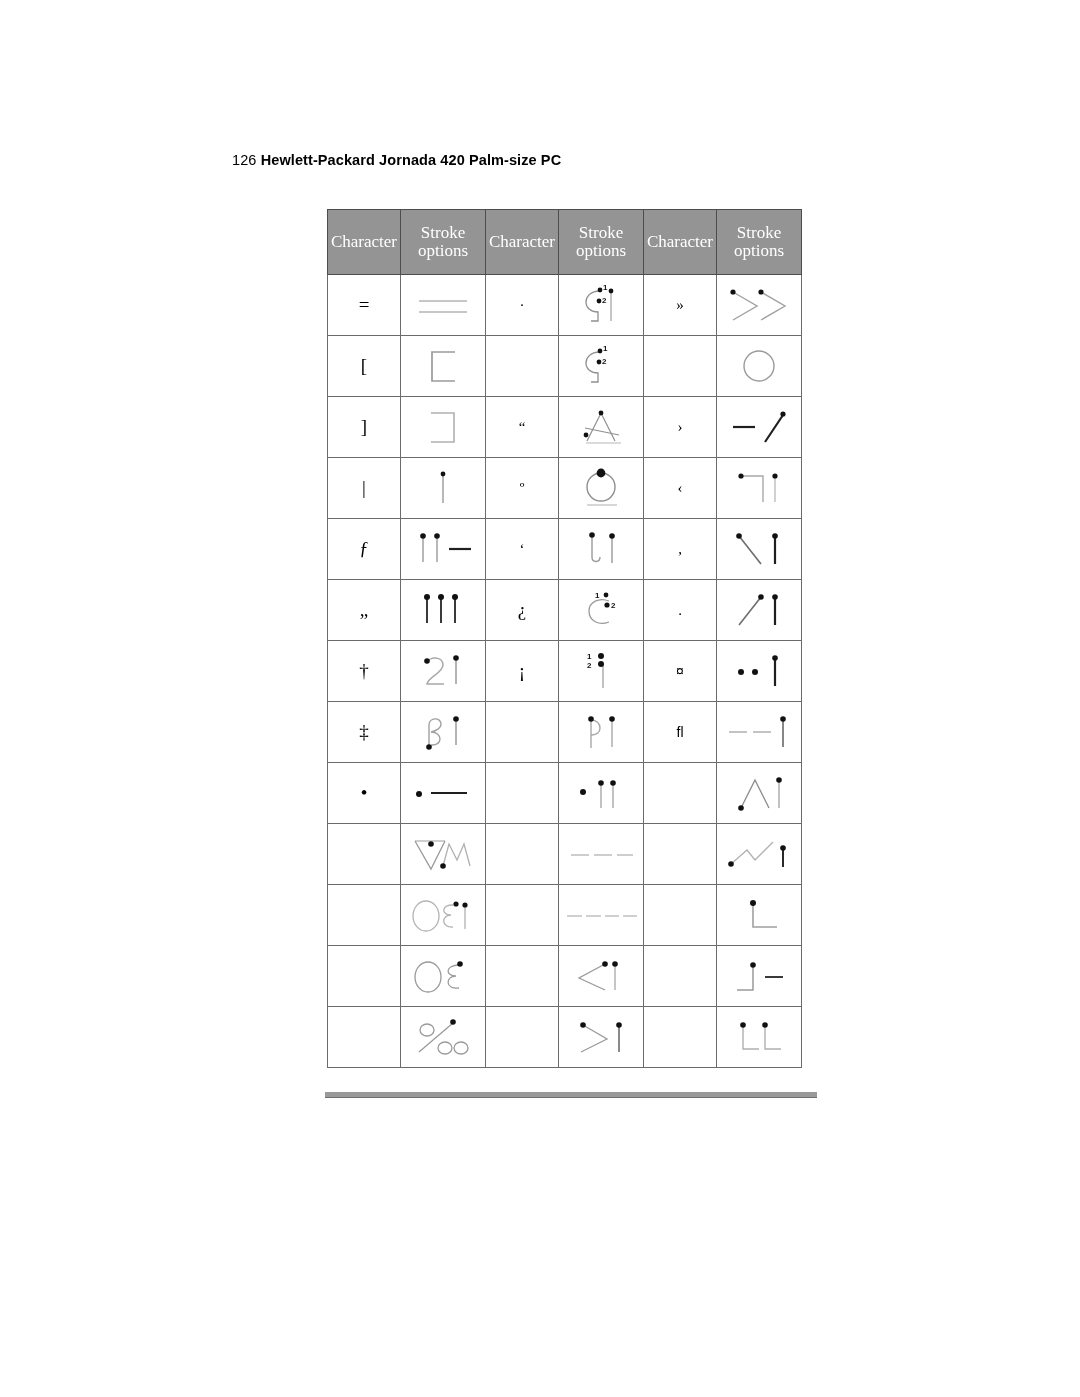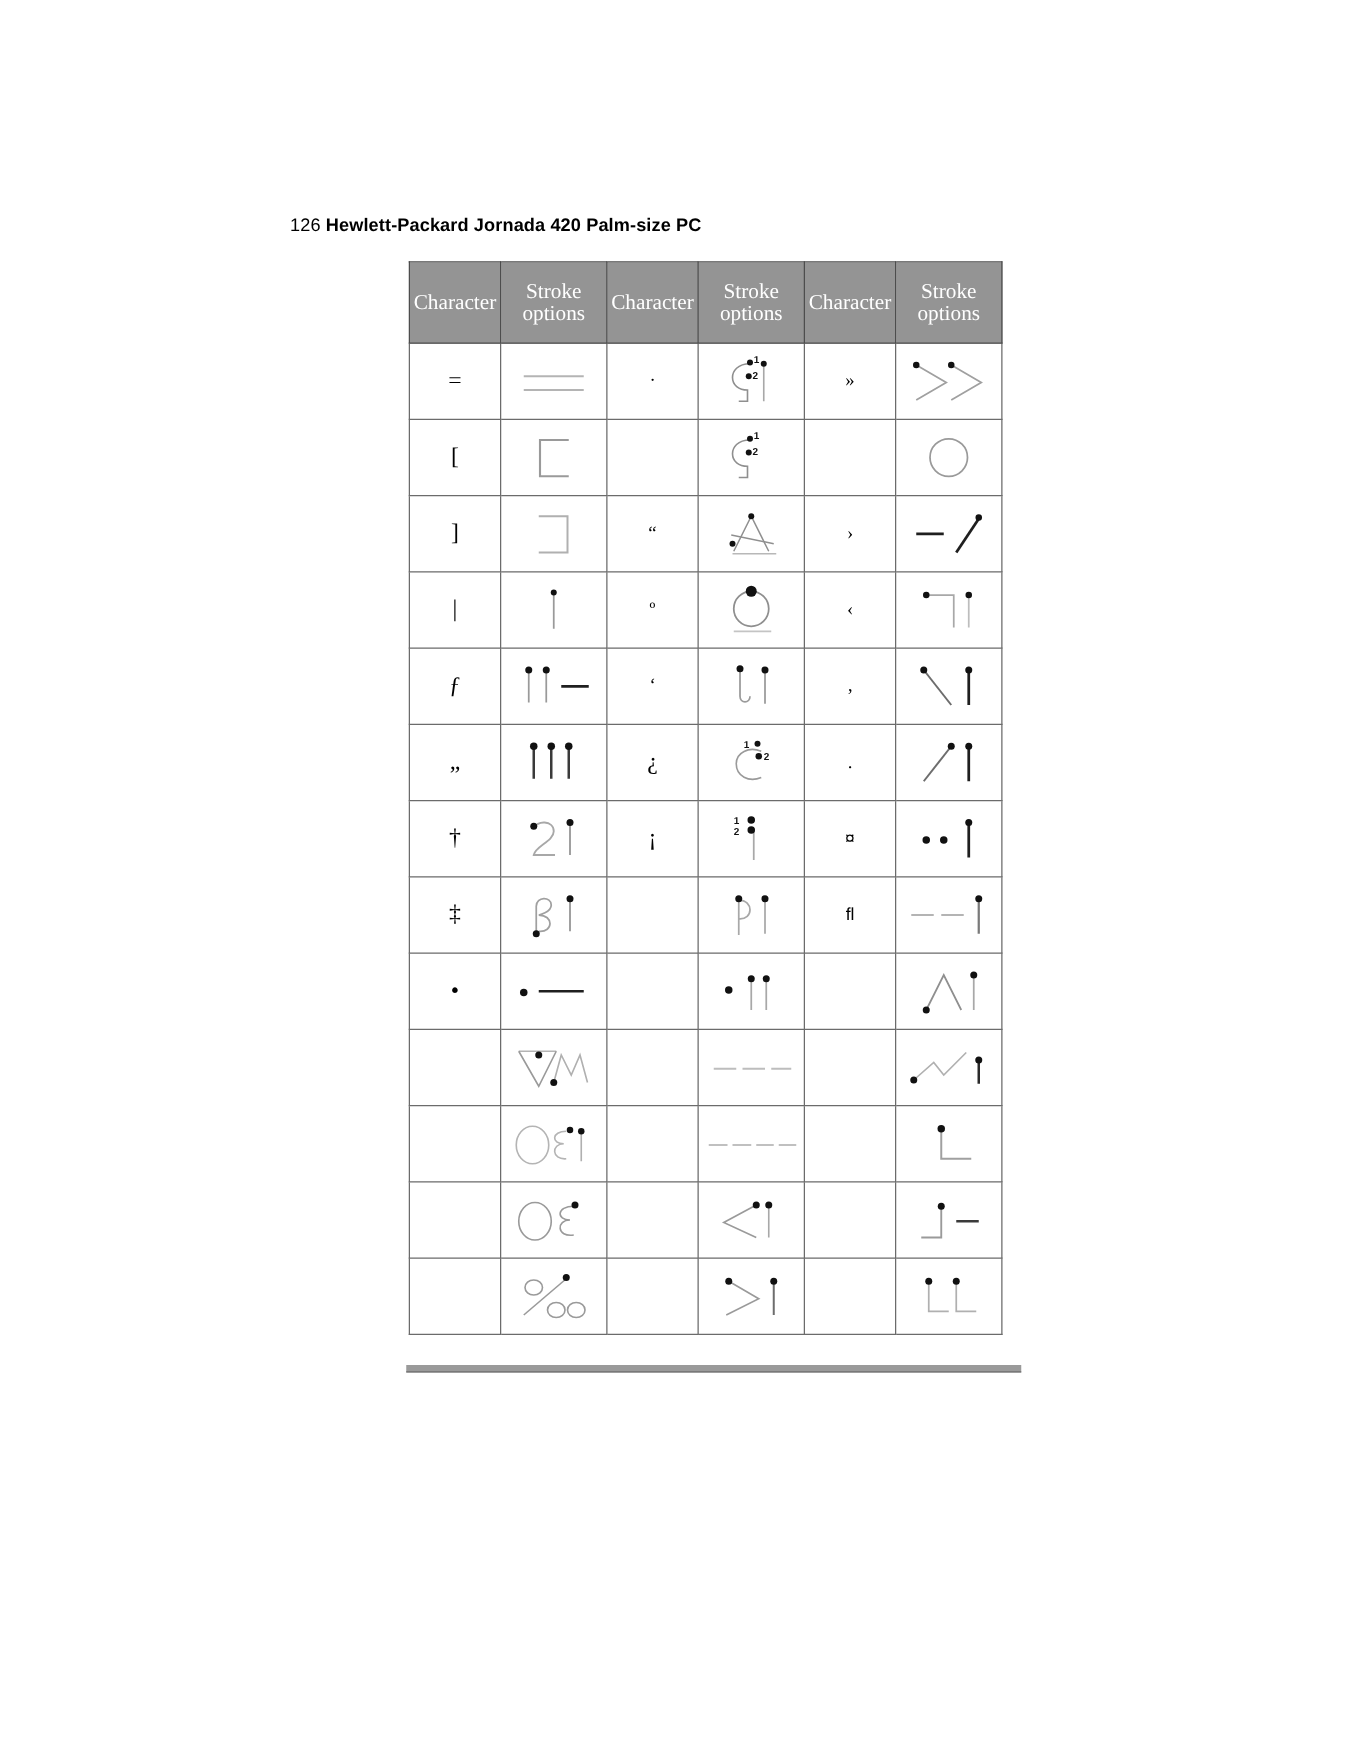--- a/index.html
+++ b/index.html
@@ -18,21 +18,21 @@
   #page {
     position: absolute;
     left: 0; top: 0;
     width: 1080px; height: 1397px;
   }
 
   
   .page-header {
     position: absolute;
     left: 232px;
-    top: 173px;
+    top: 152px;
     font-family: "Liberation Sans", sans-serif;
     font-size: 14.5px;
     color: #000000;
     white-space: nowrap;
     letter-spacing: 0.1px;
   }
   .page-header .folio {
     font-weight: normal;
     font-size: 14.5px;
   }

